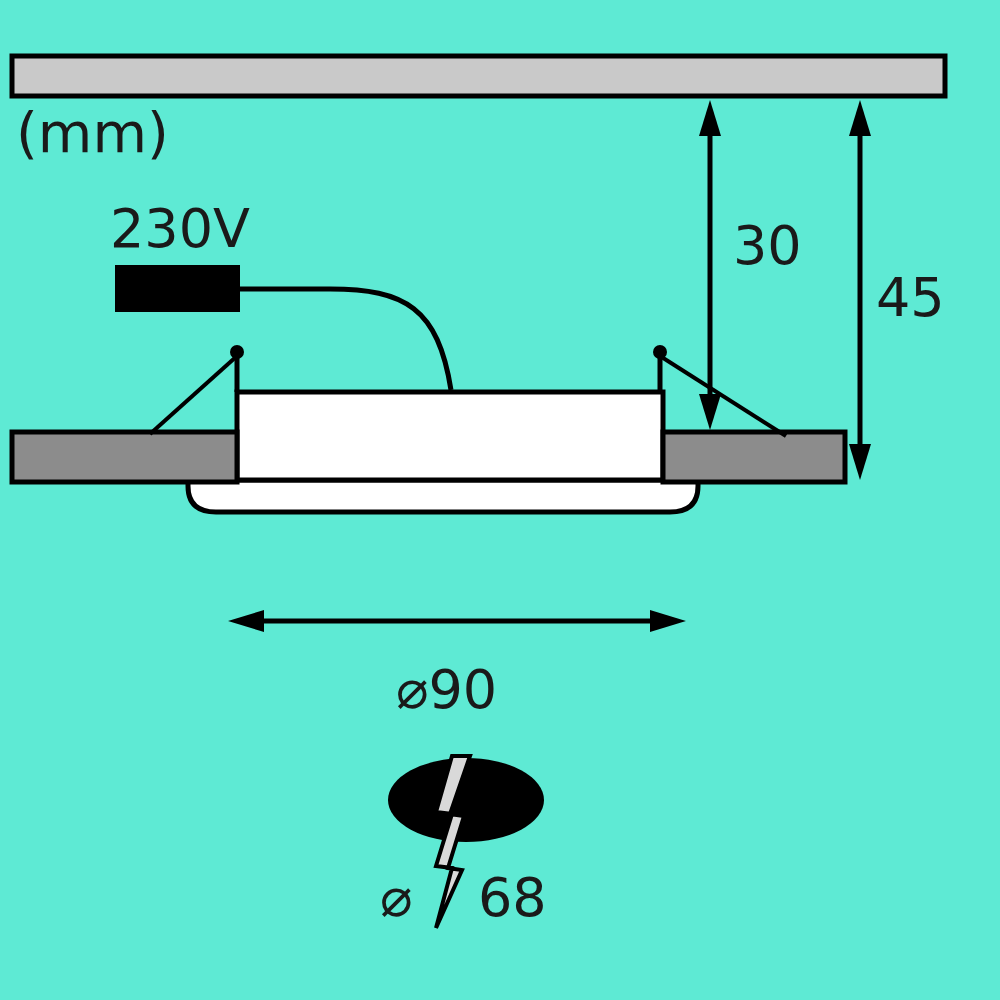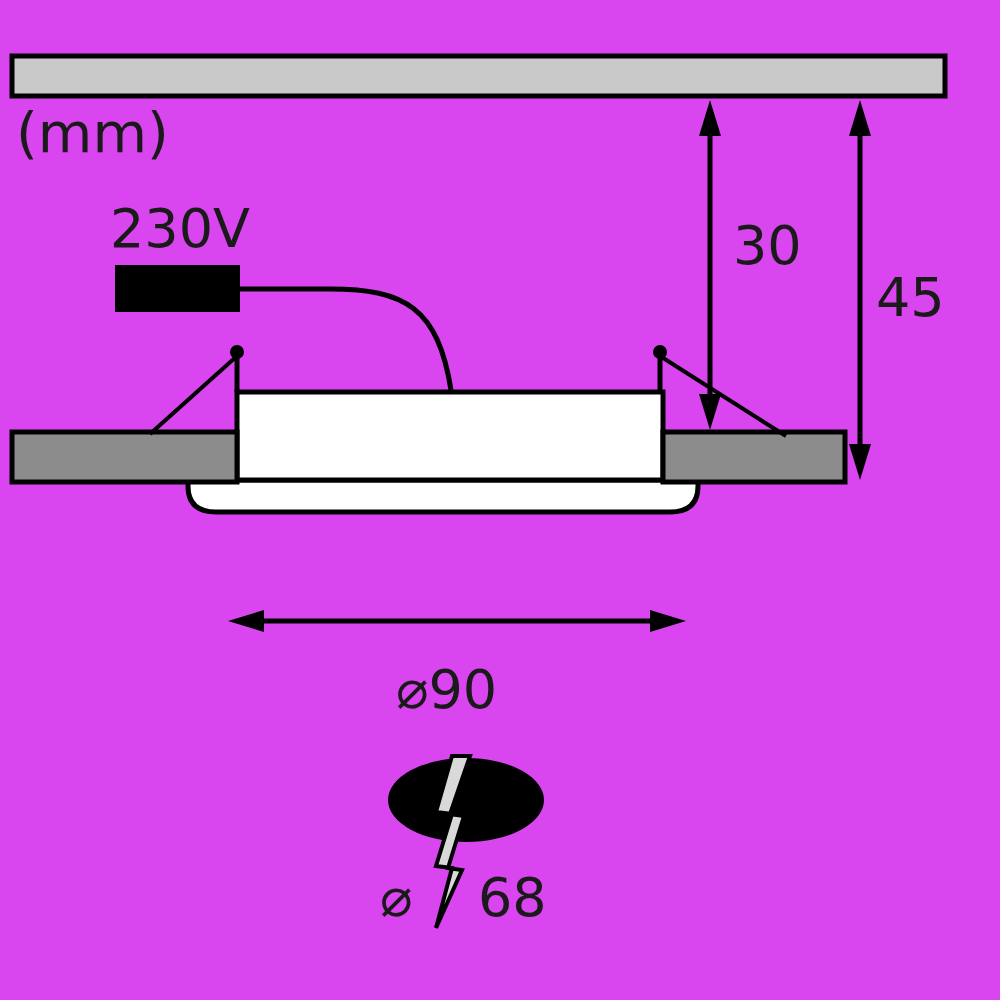--- a/index.html
+++ b/index.html
@@ -5,21 +5,21 @@
   html, body {
     margin: 0;
     padding: 0;
     background: #ffffff;
     font-family: "Liberation Sans", "DejaVu Sans", sans-serif;
   }
   .canvas {
     position: relative;
     width: 1000px;
     height: 1000px;
-    background: #d946ef;
+    background: #5eead4;
     overflow: hidden;
   }
   svg text {
     font-family: "DejaVu Sans", "Liberation Sans", sans-serif;
     fill: #1a1a1a;
   }
   .dim-label { font-size: 54px; }
   .unit-label { font-size: 56px; }
 </style>
 </head>

